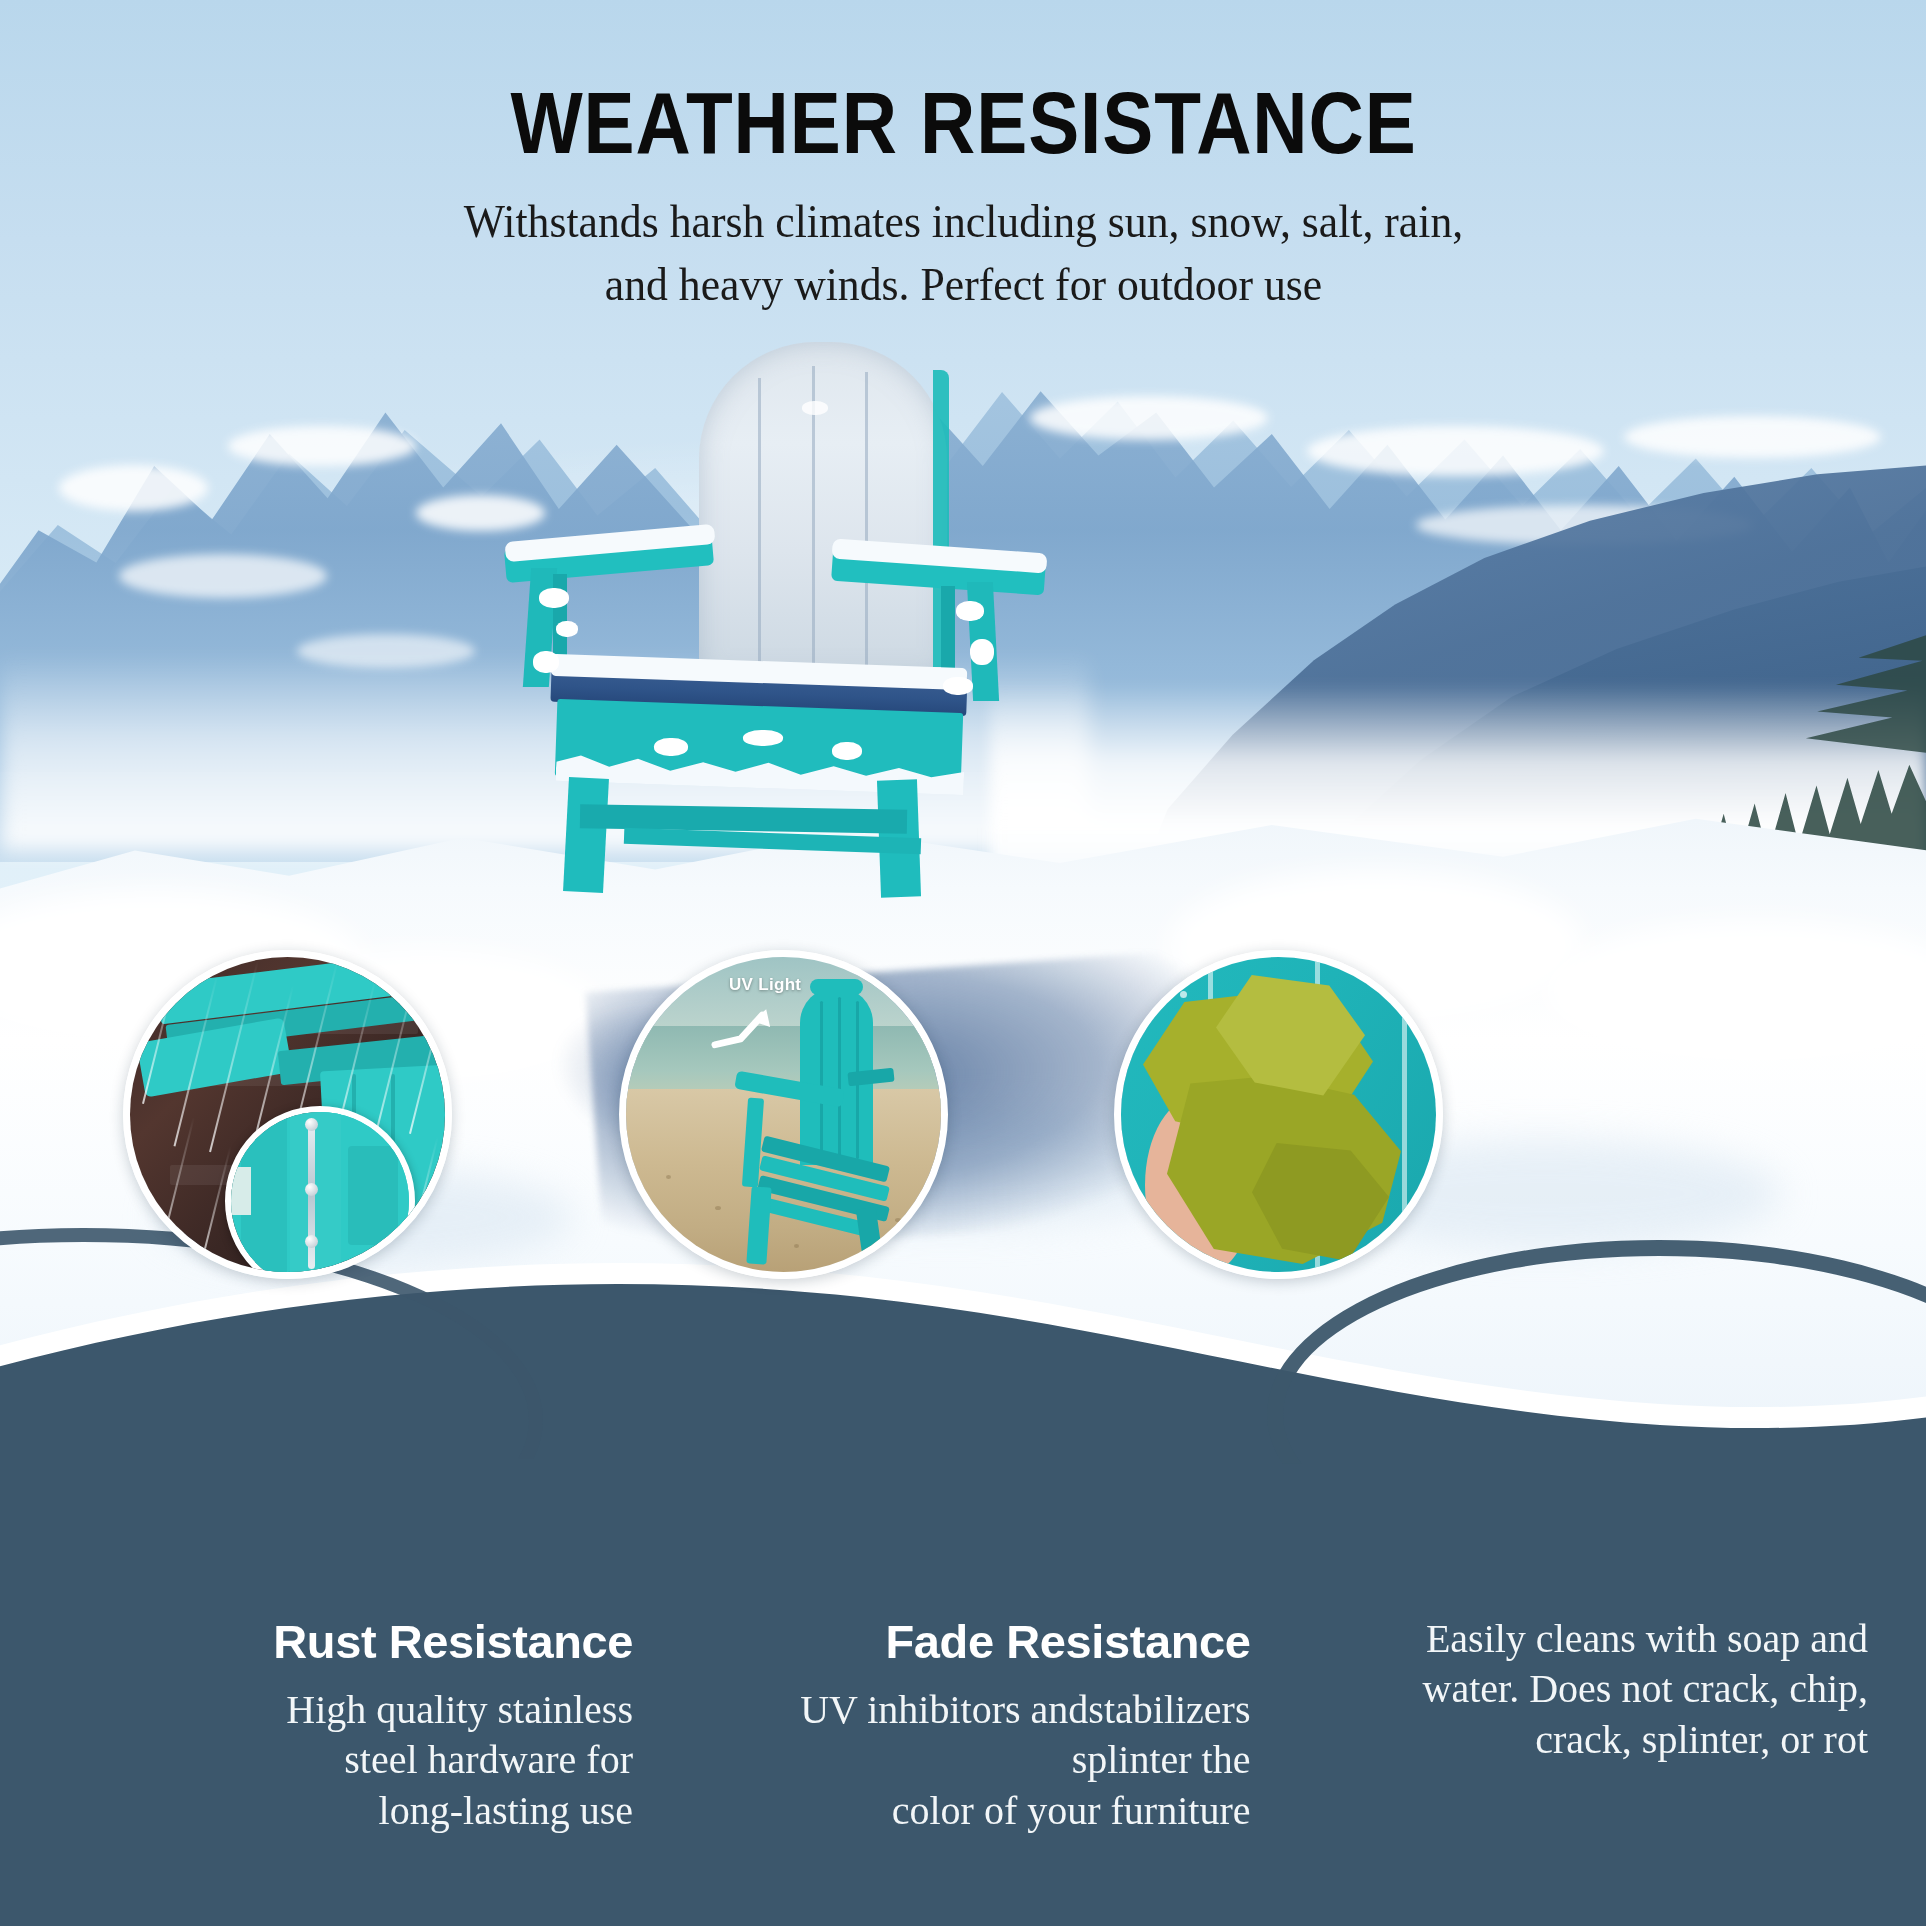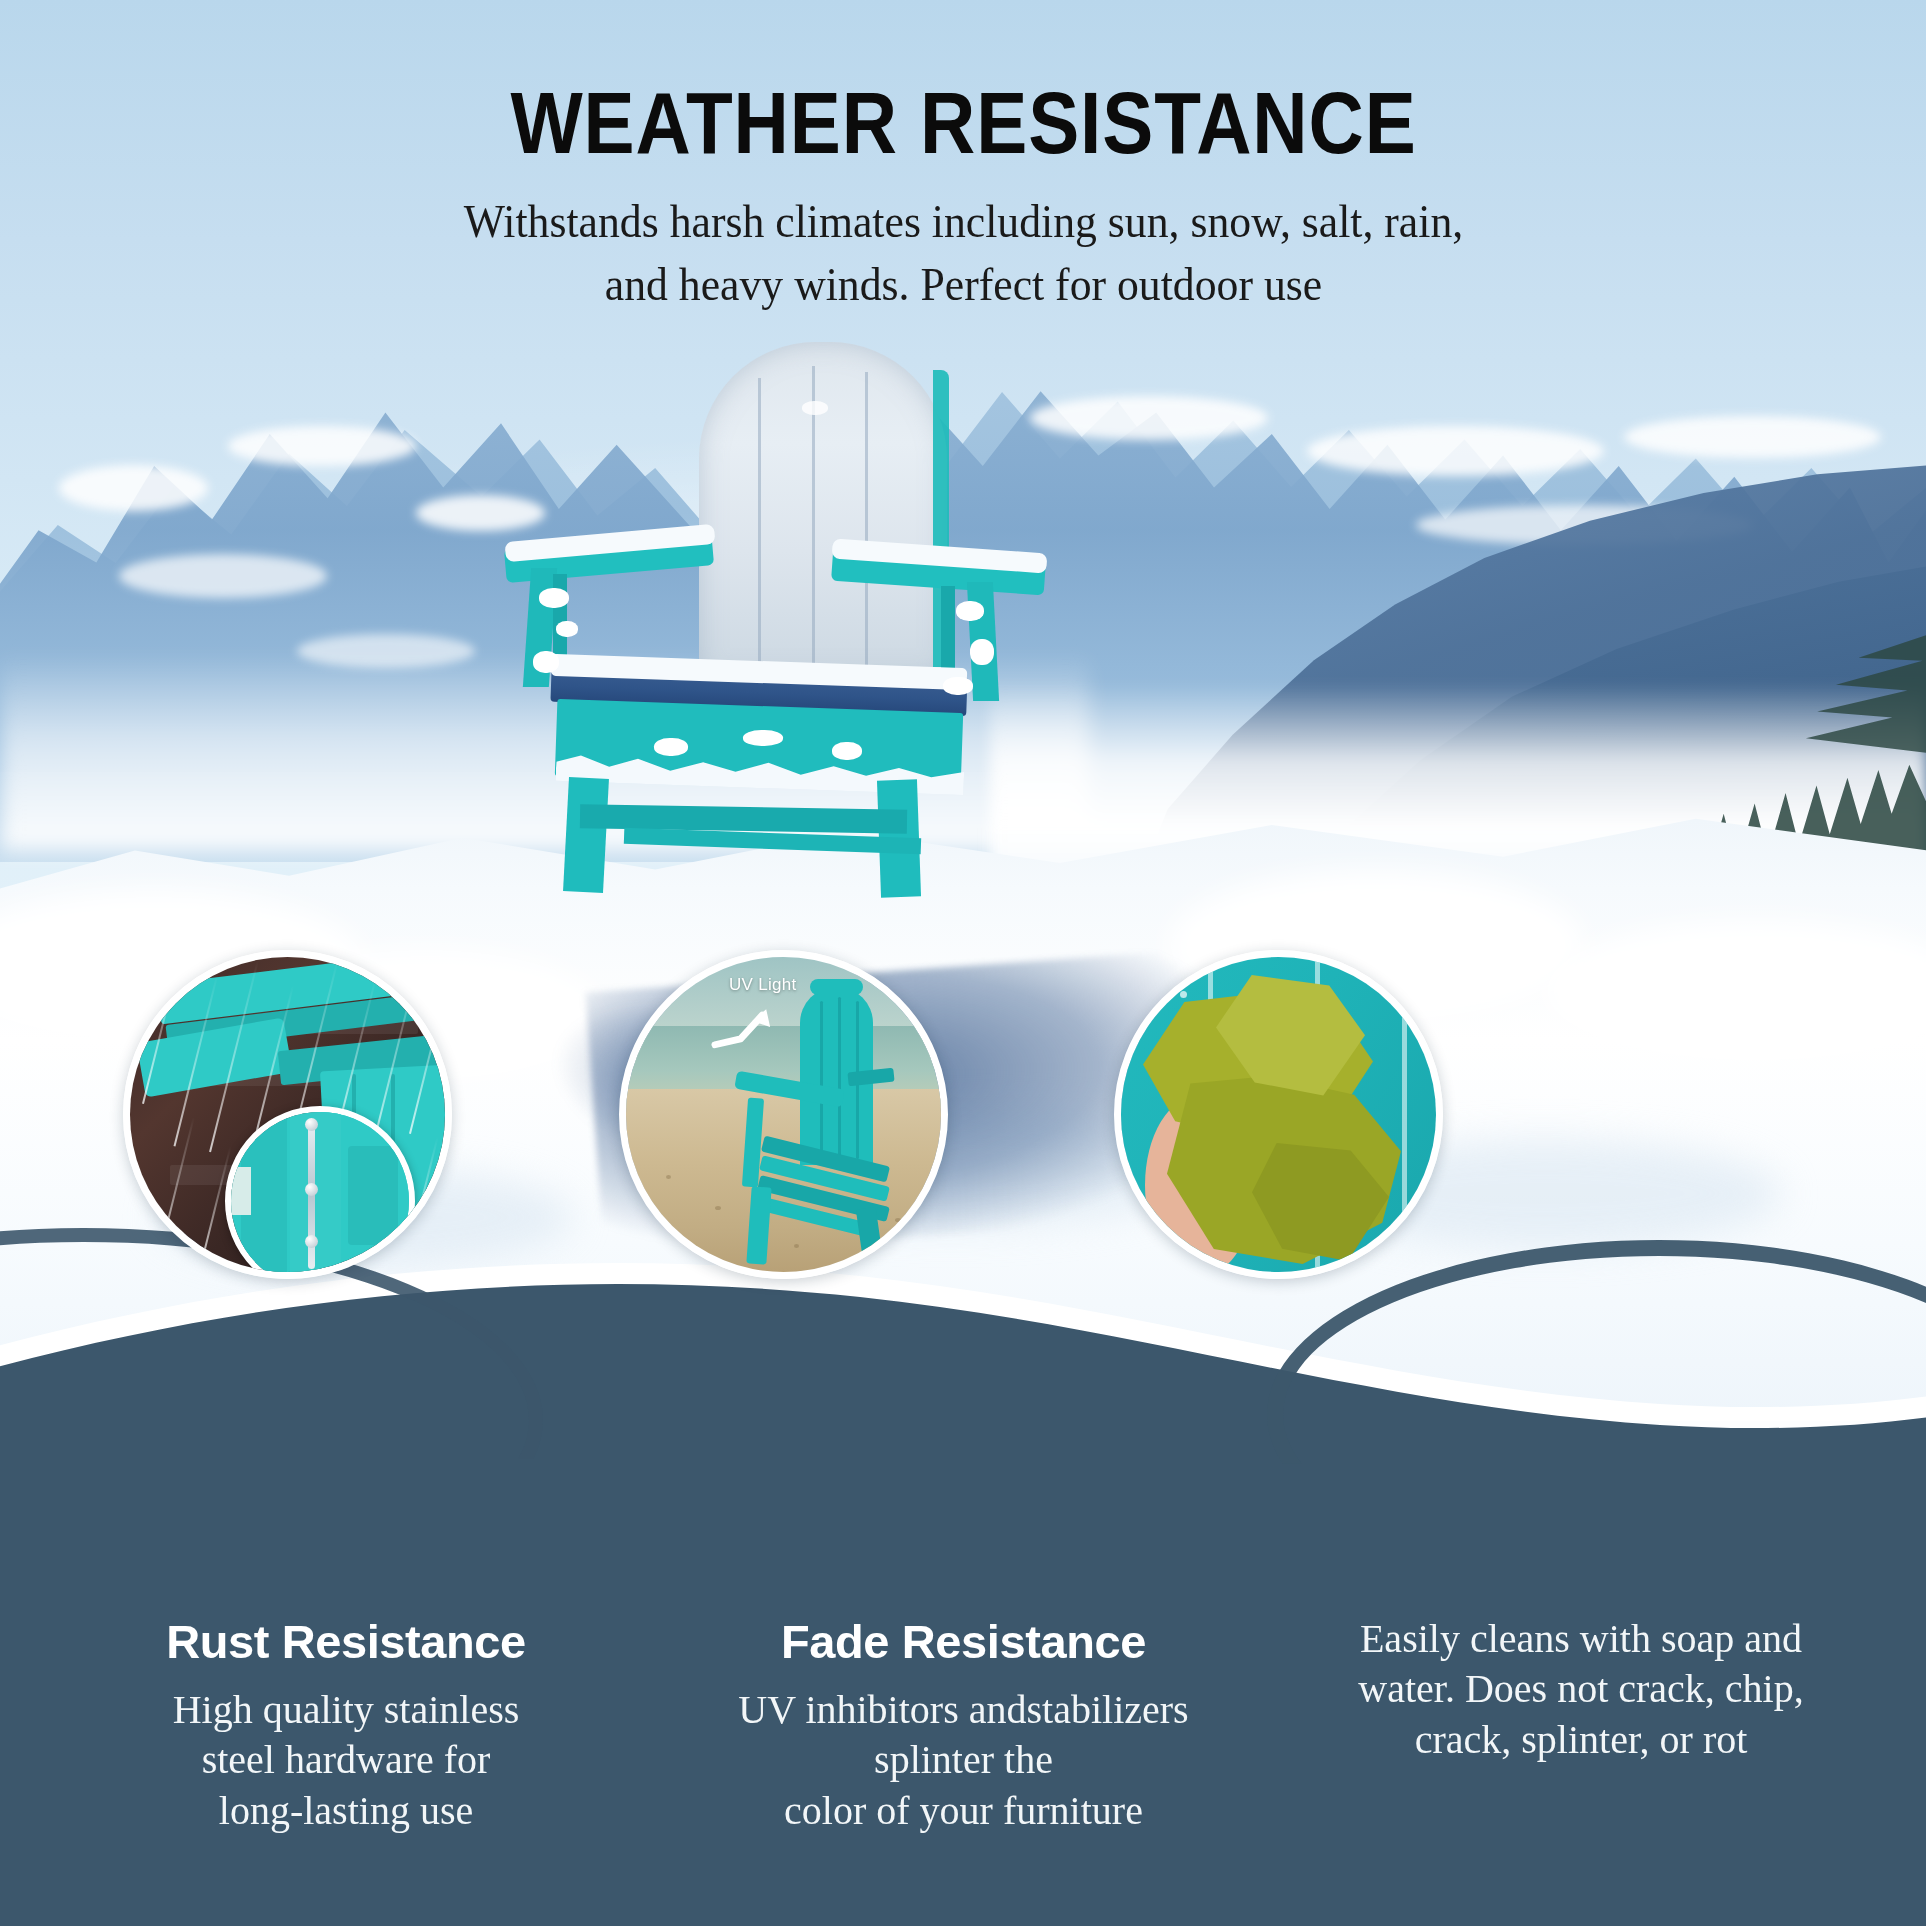--- a/index.html
+++ b/index.html
@@ -219,21 +219,21 @@
   #circle-fade{left:619px;top:950px;}
   .beach-sky{position:absolute;left:0;top:0;width:100%;height:34%;background:linear-gradient(180deg,#9fc4c4 0%,#b9d2cc 60%,#cfdcc9 100%);}
   .beach-sea{position:absolute;left:0;top:22%;width:100%;height:26%;background:linear-gradient(180deg,#8fb9b2 0%,#a6c8bd 55%,#c3cfb5 100%);}
   .beach-sand{position:absolute;left:0;top:42%;width:100%;height:58%;background:linear-gradient(180deg,#d8c8a6 0%,#cdb991 40%,#c2ad84 75%,#b8a177 100%);}
   .sand-spec{position:absolute;border-radius:50%;background:rgba(140,118,80,.45);}
   .fadechair{position:absolute;}
   .fc-slat{position:absolute;background:#1fbdbb;border-radius:3px;}
   .fc-slat.d{background:#18a7a8;}
   .uv-label{
     position:absolute;left:103px;top:18px;color:#ffffff;
-    font-family:"Liberation Sans",sans-serif;font-size:17px;font-weight:400;
+    font-family:"Liberation Sans",sans-serif;font-size:17px;font-weight:700;
     letter-spacing:0.3px;text-shadow:0 1px 3px rgba(0,0,0,.35);
   }
   .uv-arrow{position:absolute;left:85px;top:46px;width:69px;height:48px;}
 
   
   #circle-clean{left:1114px;top:950px;}
   .clean-bg{position:absolute;inset:0;background:linear-gradient(120deg,#22b9bd 0%,#1fb3b8 45%,#1aa7ad 100%);}
   .clean-slatline{position:absolute;background:rgba(255,255,255,.55);}
   .cloth{position:absolute;background:#a6b02c;}
   .hand{position:absolute;background:#e6b49a;border-radius:50% 46% 44% 50%;}
@@ -252,21 +252,21 @@
     font-family:"Liberation Serif",serif;
     font-size:47px;line-height:1.34;color:#1a1a1a;
     transform:scaleX(.93);transform-origin:50% 50%;
   }
   .subtitle span{display:block;}
 
   .features{
     position:absolute;left:0;top:1614px;width:1927px;
     display:flex;justify-content:space-between;padding:0 59px;box-sizing:border-box;
   }
-  .feat{width:574px;text-align:center;}
+  .feat{width:574px;text-align:right;}
   .feat h3{
     margin:0 0 16px 0;
     font-family:"Liberation Sans",sans-serif;
     font-weight:700;font-size:47px;color:#ffffff;letter-spacing:-0.4px;
   }
   .feat p{
     margin:0;
     font-family:"Liberation Serif",serif;
     font-size:40px;line-height:1.26;color:#f2f6f8;
   }

